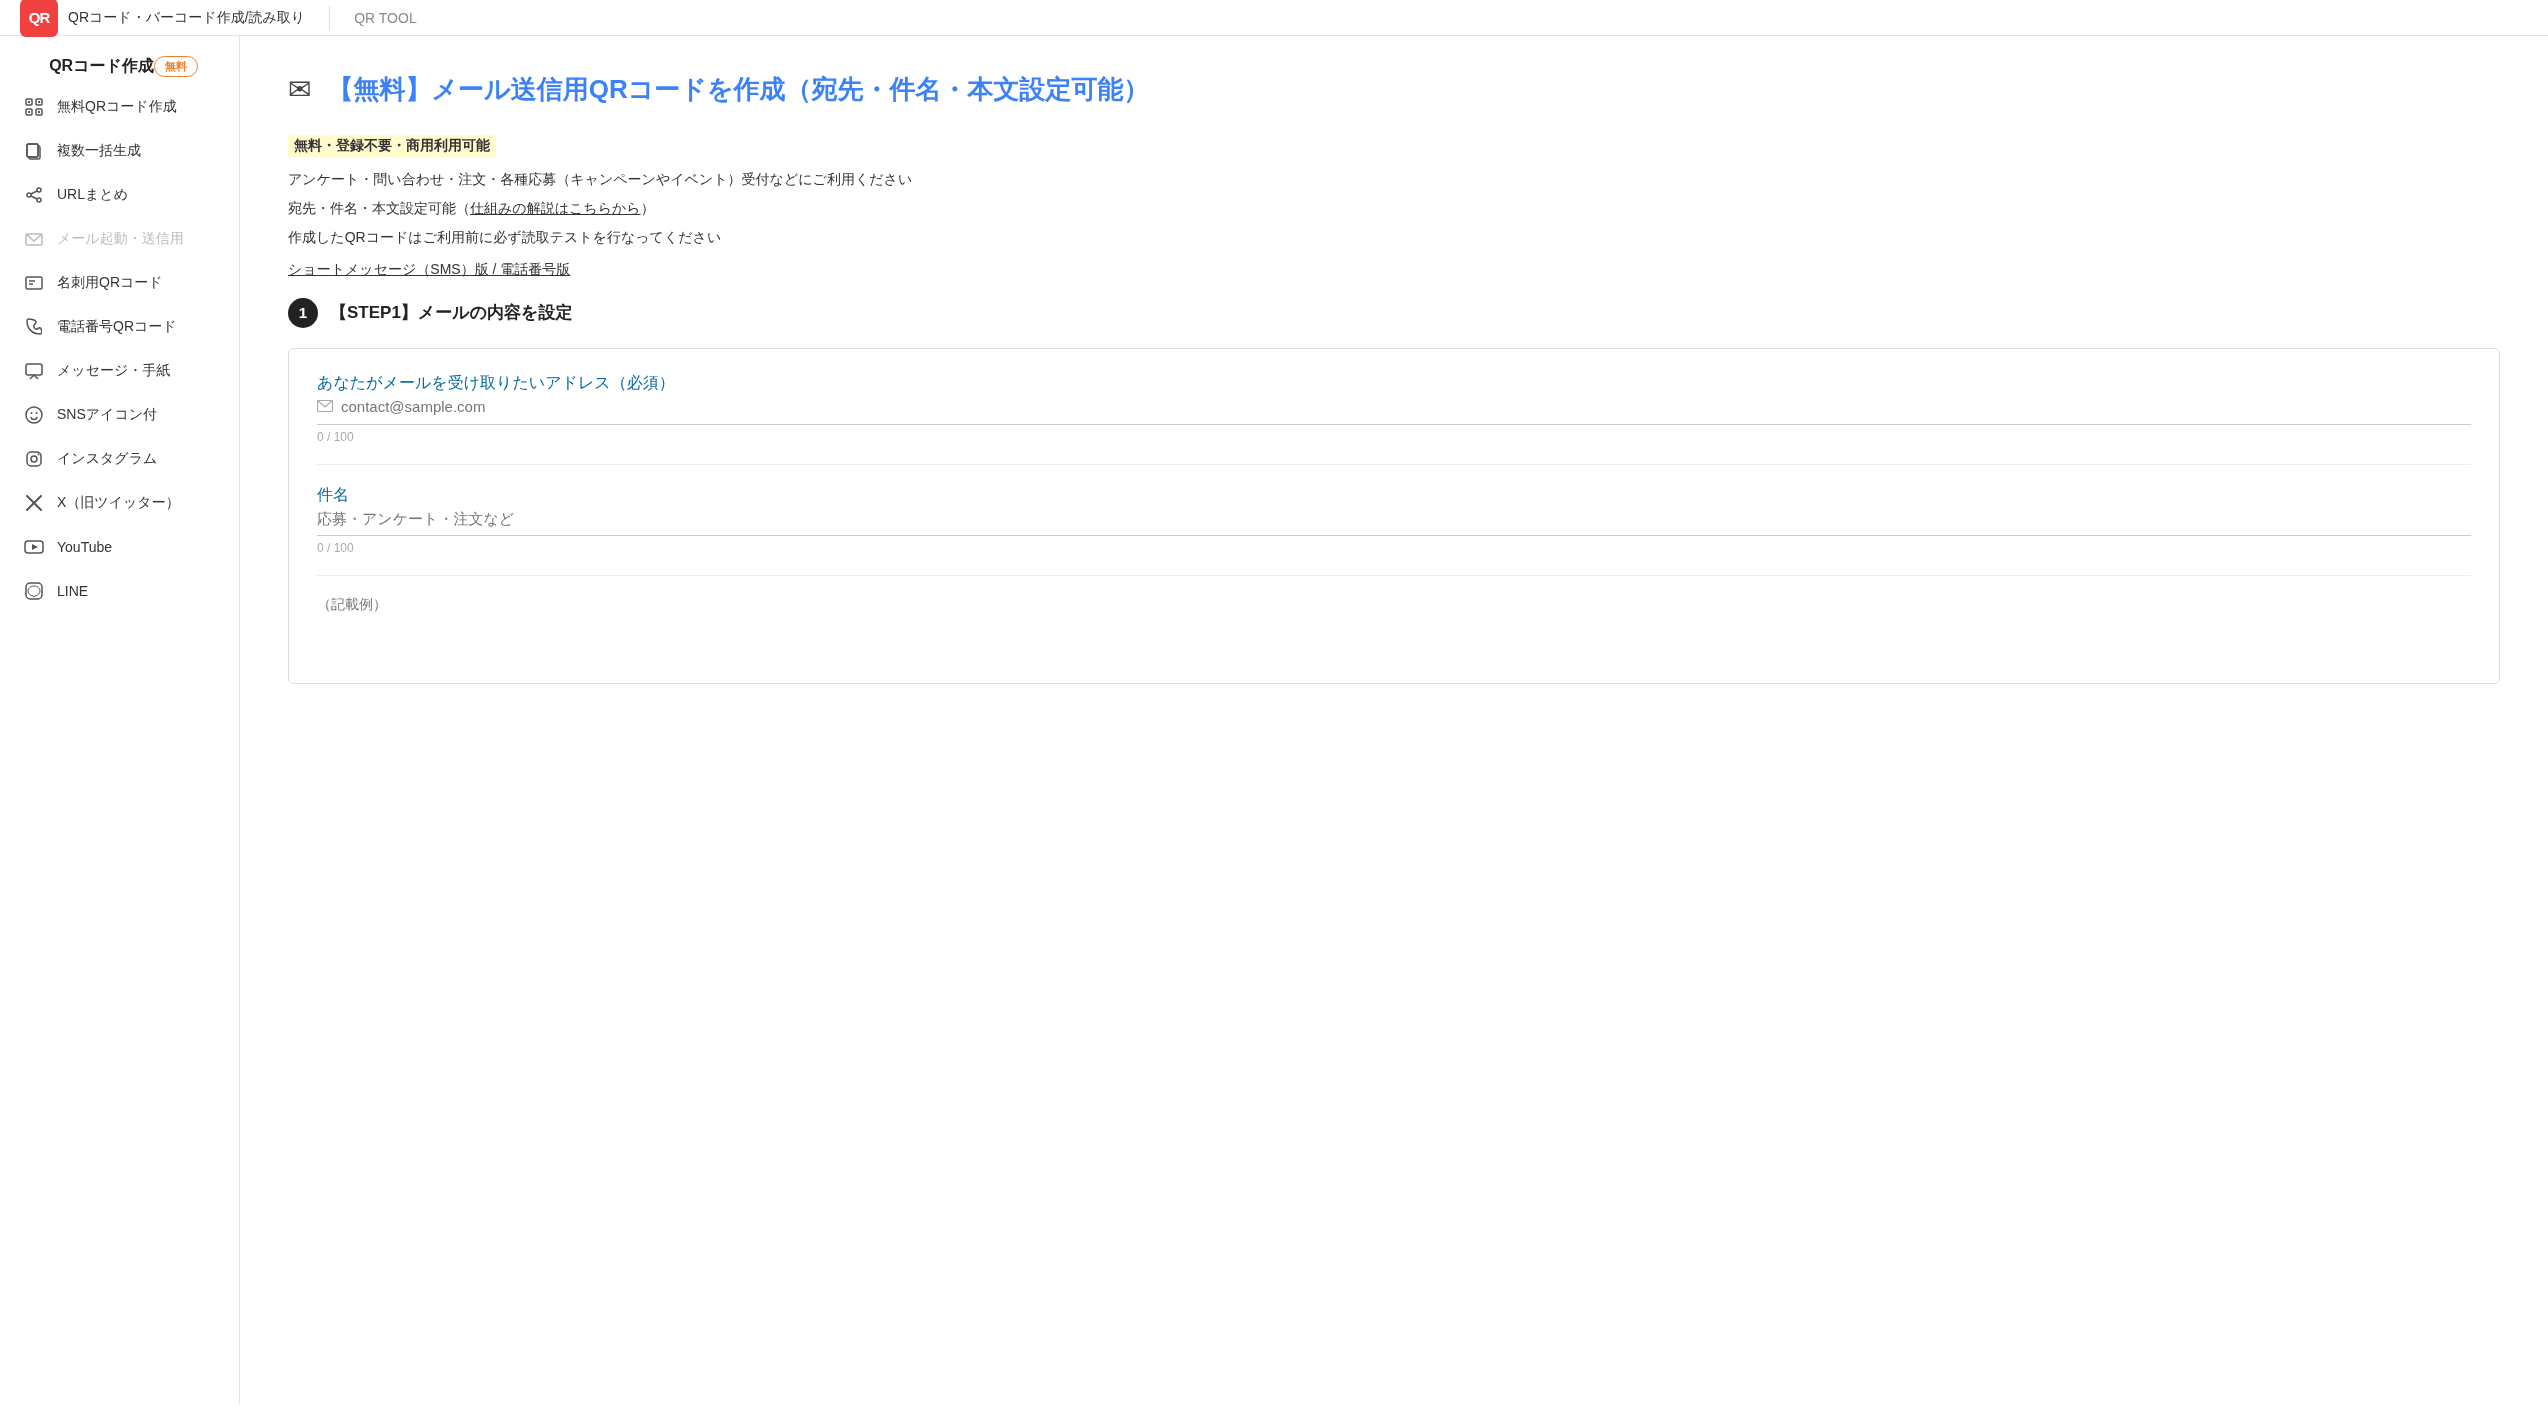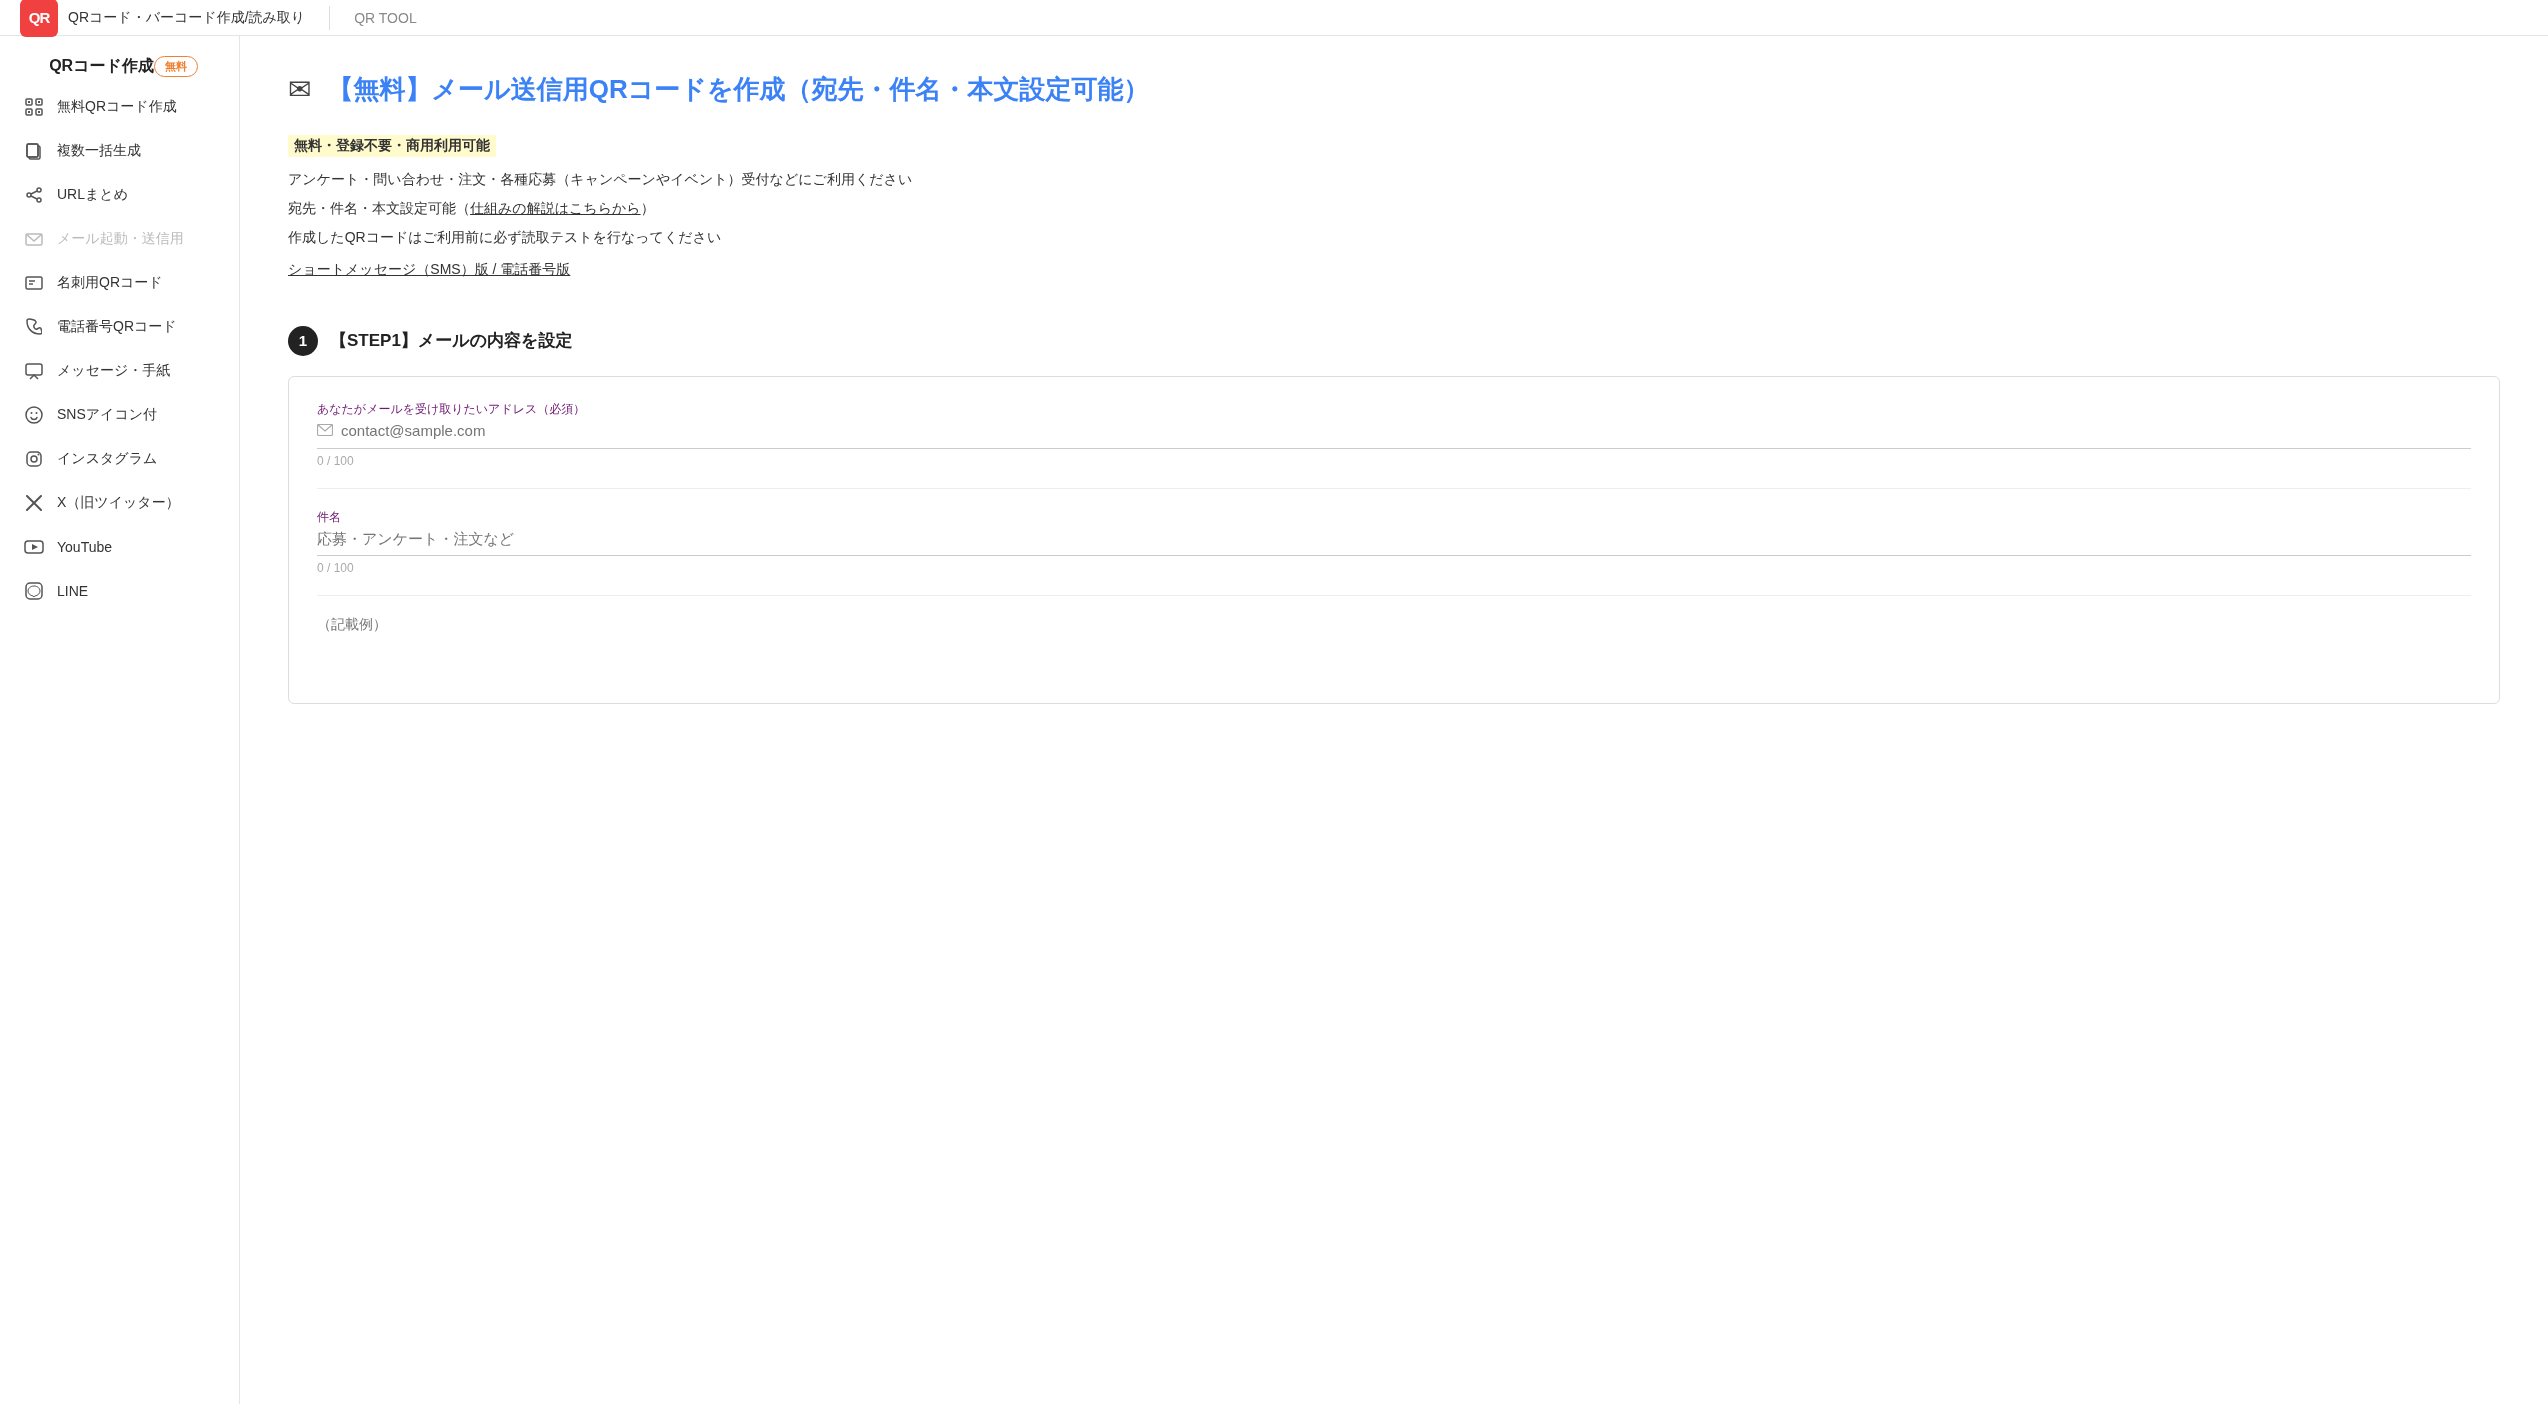--- a/index.html
+++ b/index.html
@@ -127,21 +127,21 @@
       color: #444;
     }
     .page-heading-title {
       font-size: 26px;
       font-weight: 700;
       color: #3b82f6;
     }
 
     
     .description {
-      margin-bottom: 44px;
+      margin-bottom: 16px;
     }
     .highlight-tag {
       display: inline-block;
       background: #fffbcc;
       color: #333;
       font-weight: 700;
       font-size: 14px;
       padding: 2px 6px;
       margin-bottom: 10px;
     }
@@ -195,22 +195,22 @@
       padding: 24px 28px;
       margin-bottom: 0;
     }
     .form-group {
       margin-bottom: 20px;
     }
     .form-group:last-child {
       margin-bottom: 0;
     }
     .field-label {
-      font-size: 12px;
-      color: #701a75;
+      font-size: 16px;
+      color: #0369a1;
       margin-bottom: 4px;
     }
     .field-input-wrap {
       border-bottom: 1px solid #ccc;
       padding-bottom: 8px;
       display: flex;
       align-items: center;
       gap: 8px;
     }
     .field-input-wrap .field-icon {

